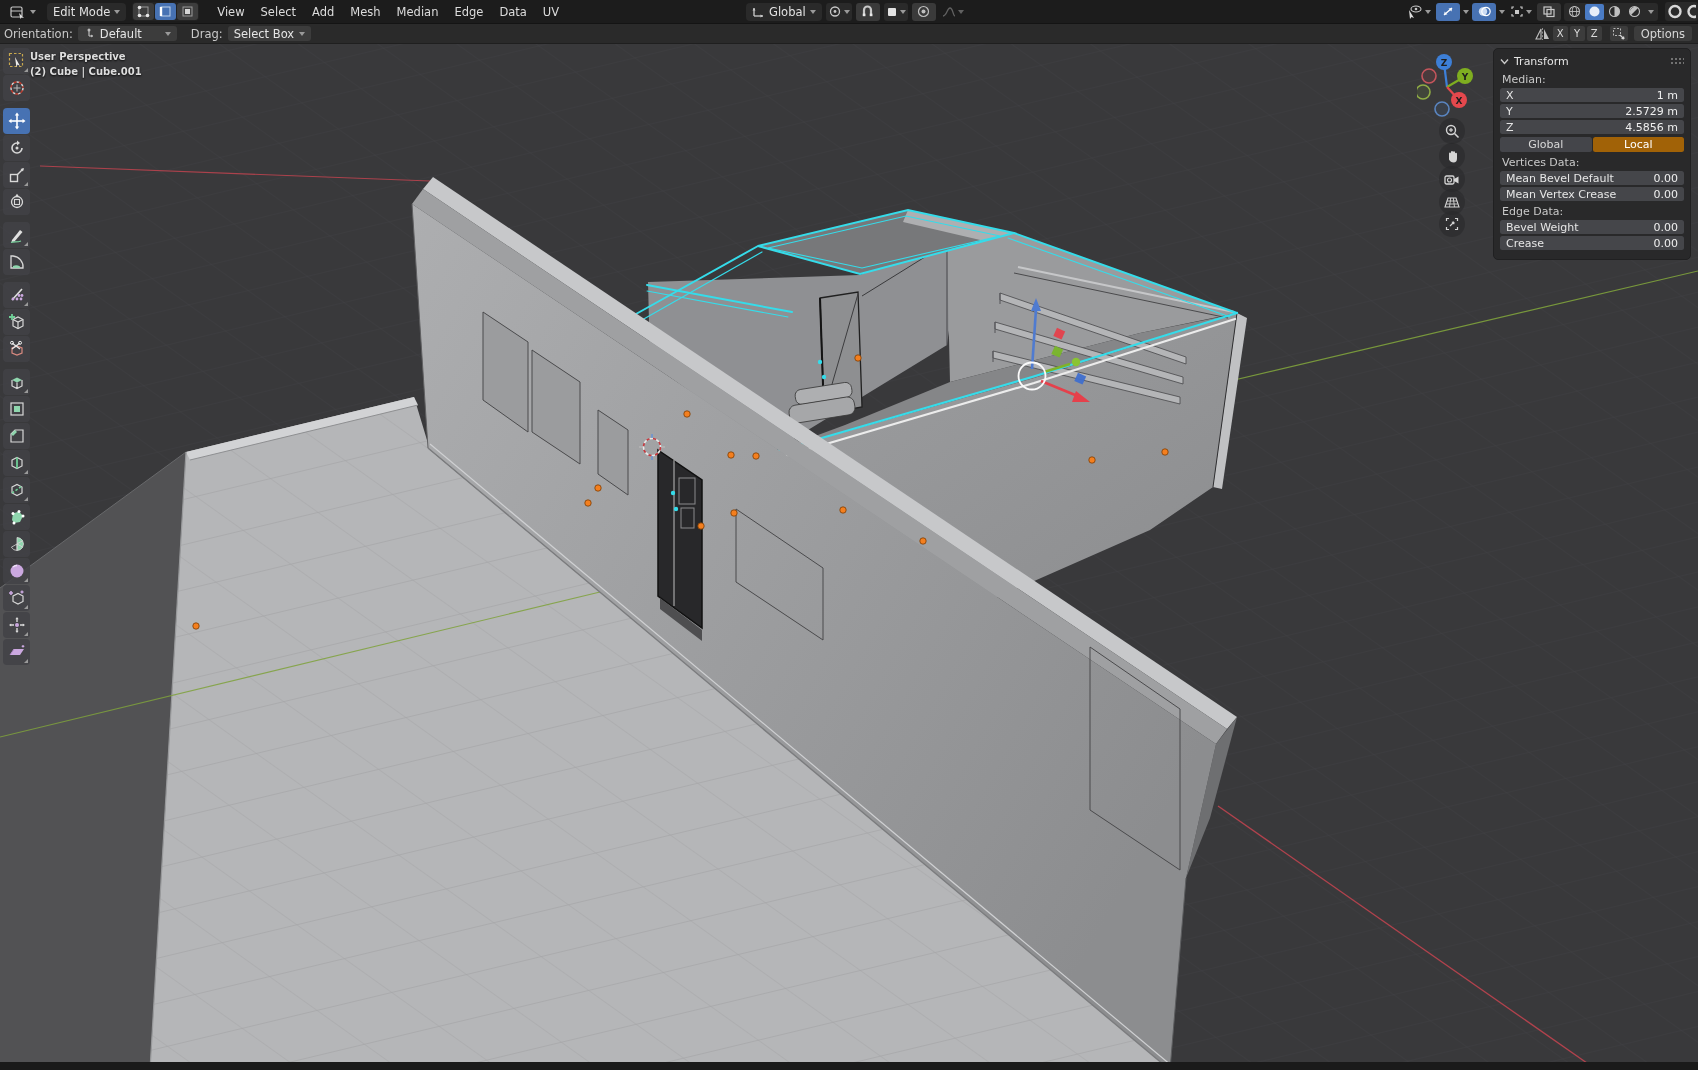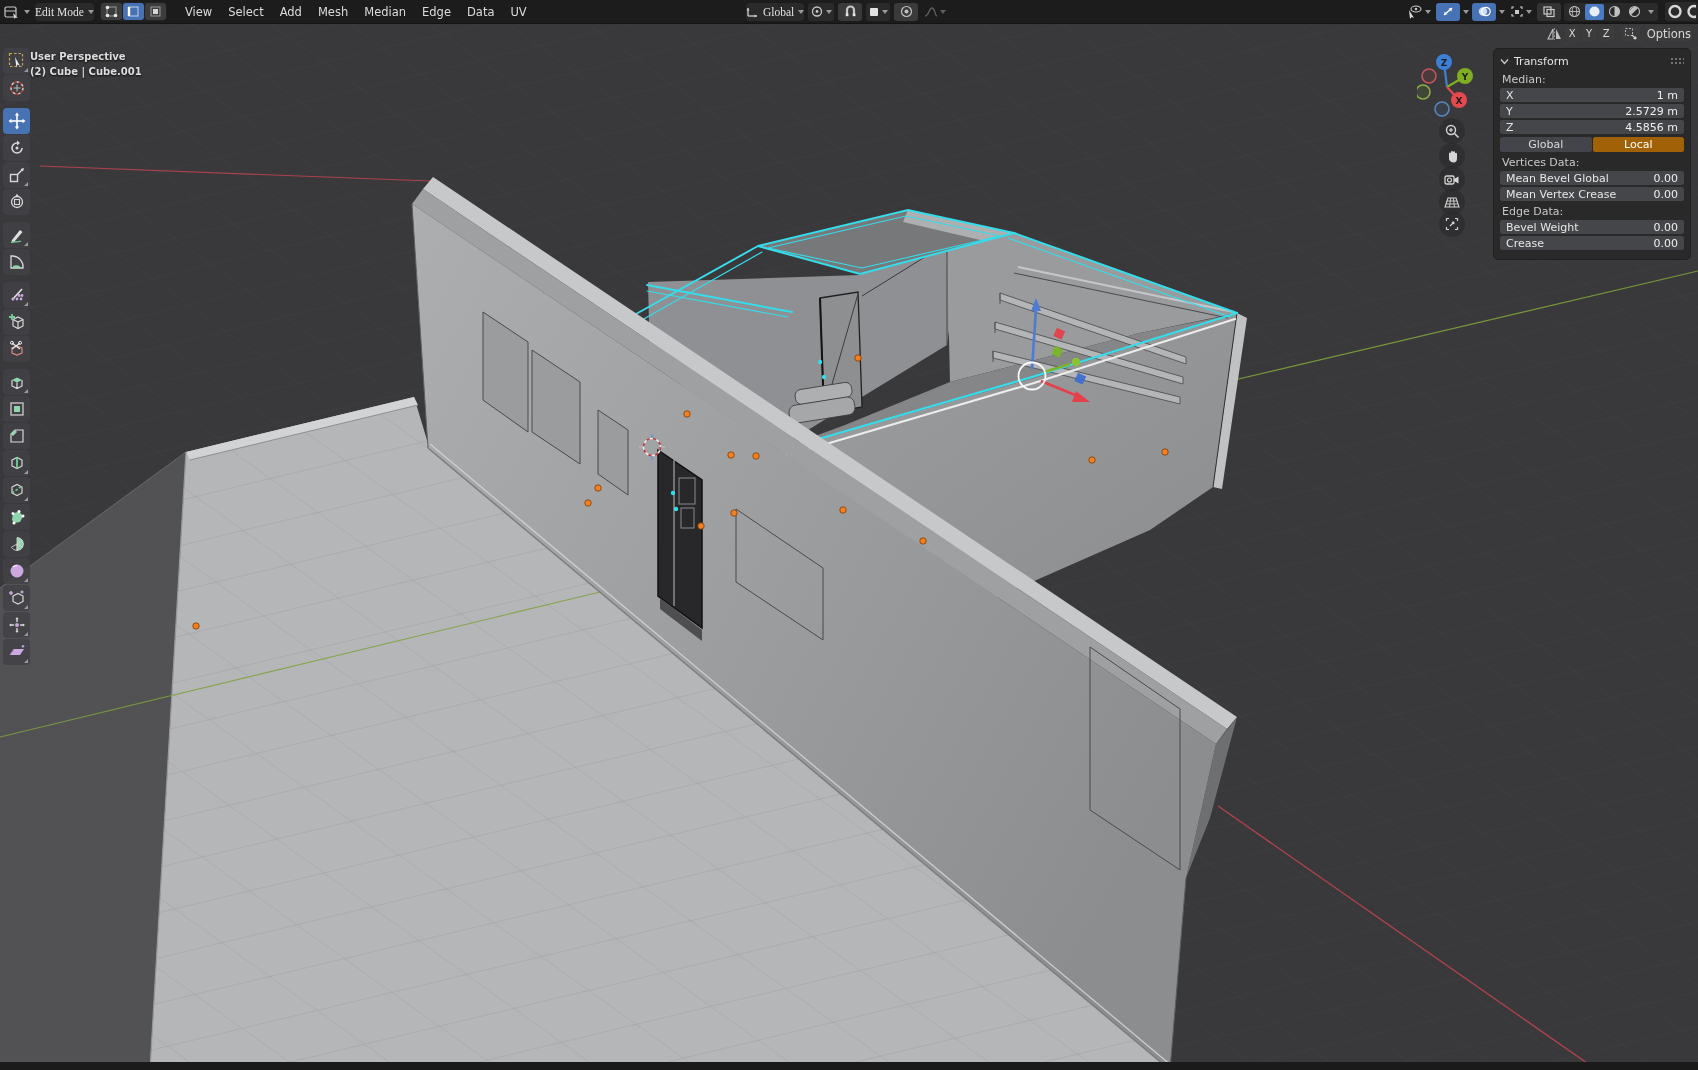--- a/index.html
+++ b/index.html
@@ -6,21 +6,21 @@
   .app{position:relative;width:1698px;height:1070px;overflow:hidden;background:#39393b;
        font-family:"DejaVu Sans","Liberation Sans",sans-serif;font-size:11.5px;color:#d8d8d8;
        -webkit-user-select:none;user-select:none;}
   svg{display:block}
   
   .scene{position:absolute;left:0;top:0;z-index:1;}
   
   .hdr{position:absolute;left:0;top:0;width:1698px;height:23px;background:#1c1c1c;z-index:30;
        display:flex;align-items:center;border-bottom:1px solid #141414;}
   .hbtn{display:flex;align-items:center;gap:4px;background:#2a2a2a;border-radius:4px;height:18px;
-        padding:0 0;margin-left:5px;color:#e2e2e2;font-family:Liberation Serif, serif;}
+        padding:0 6px;margin-left:5px;color:#e2e2e2;}
   .hbtn.plain{background:transparent}
   .chev{width:0;height:0;border-left:3.5px solid transparent;border-right:3.5px solid transparent;
         border-top:4px solid #9a9a9a;display:inline-block;}
   .modegrp{display:flex;gap:1px;margin-left:6px;background:#222;border-radius:4px;padding:1px;}
   .modebtn{width:21px;height:17px;border-radius:3px;background:#3d3d3d;display:flex;align-items:center;justify-content:center;}
   .modebtn.sel{background:#4772b3;}
   .menus{display:flex;margin-left:10px;}
   .menu{padding:0 8px;color:#dcdcdc;cursor:default;}
   .ctr{position:absolute;left:746px;top:0;height:23px;display:flex;align-items:center;gap:4px;z-index:31;}
   .rgt{position:absolute;right:0;top:0;height:23px;display:flex;align-items:center;gap:3px;z-index:31;padding-right:0;}
@@ -33,21 +33,21 @@
   .shadebtn.sel{background:#4a7bc4;}
   
   .tset{position:absolute;left:0;top:24px;width:1698px;height:19px;background:#2a2a2a;z-index:30;
         display:flex;align-items:center;border-bottom:1px solid #1f1f1f;}
   .lbl{color:#c9c9c9;margin-left:8px;}
   .dd{display:flex;align-items:center;gap:5px;background:#3c3c3c;border-radius:3px;height:15px;
       padding:0 6px;margin-left:5px;color:#e5e5e5;}
   .tr-right{position:absolute;right:6px;top:24px;height:19px;display:flex;align-items:center;gap:2px;z-index:31;}
   .axbtn{width:15px;height:15px;background:#3c3c3c;border-radius:2px;display:flex;align-items:center;
          justify-content:center;font-size:10px;color:#dcdcdc;}
-  .optbtn{display:flex;align-items:center;gap:5px;background:#3c3c3c;border-radius:3px;height:15px;padding:0 1px;margin-left:4px;}
+  .optbtn{display:flex;align-items:center;gap:5px;background:#3c3c3c;border-radius:3px;height:15px;padding:0 7px;margin-left:4px;}
   
   .tools{position:absolute;left:3px;top:48px;width:28px;display:flex;flex-direction:column;gap:1px;z-index:20;}
   .tool{width:27px;height:26px;border-radius:4px;background:rgba(66,66,70,.85);display:flex;align-items:center;
         justify-content:center;position:relative;}
   .tool.active{background:#4772b3;}
   .tool .sub{position:absolute;right:2px;bottom:2px;width:0;height:0;
         border-left:4px solid transparent;border-bottom:4px solid #9a9a9a;}
   .tsep{height:5px;}
   
   .ovl{position:absolute;left:30px;top:49px;z-index:10;color:#dedede;font-size:10px;
@@ -423,20 +423,38 @@
         <svg width="16" height="15">
           <circle cx="8" cy="7.5" r="5.5" fill="none" stroke="#d8d8d8" stroke-width="2.4"></circle>
         </svg>
         <svg width="10" height="15">
           <circle cx="8" cy="7.5" r="5.5" fill="none" stroke="#d8d8d8" stroke-width="2.4"></circle>
         </svg>
       </div>
     </div>
   </div>
 
+  <div class="tset">
+    <span class="lbl" style="margin-left:4px">Orientation:</span>
+    <div class="dd">
+      <svg width="11" height="11">
+        <line x1="5" y1="1" x2="5" y2="8" stroke="#bbb" stroke-width="1.2"></line>
+        <circle cx="5" cy="2" r="1.5" fill="#bbb"></circle>
+          <path d="M5,8 L9,8" stroke="#bbb" stroke-width="1.2"></path>
+        <path d="M9,8 L7,6.5 L7,9.5 Z" fill="#bbb"></path>
+      </svg>
+      <span>Default</span>
+      <span class="chev" style="margin-left:18px"></span>
+    </div>
+    <span class="lbl" style="margin-left:14px">Drag:</span>
+    <div class="dd">
+      <span>Select Box</span>
+      <span class="chev"></span>
+    </div>
+  </div>
   <div class="tr-right">
     <svg width="17" height="14">
       <path d="M7,2 L2,12 L7,12 Z" fill="none" stroke="#c0c0c0" stroke-width="1.1"></path>
       <path d="M10,2 L15,12 L10,12 Z" fill="#c0c0c0"></path>
       <line x1="8.5" y1="1" x2="8.5" y2="13" stroke="#909090" stroke-width="1" stroke-dasharray="2 1.6"></line>
     </svg>
     <div class="axbtn">X</div>
     <div class="axbtn">Y</div>
     <div class="axbtn">Z</div>
     <div class="axbtn" style="width:18px;margin-left:6px">
@@ -704,21 +722,21 @@
     <div class="nprow">
       <span>Z</span>
       <span class="v">4.5856 m</span>
     </div>
     <div class="seg">
       <div class="segbtn">Global</div>
       <div class="segbtn sel">Local</div>
     </div>
     <div class="nplab">Vertices Data:</div>
     <div class="nprow">
-      <span>Mean Bevel Global</span>
+      <span>Mean Bevel Default</span>
       <span class="v">0.00</span>
     </div>
     <div class="nprow">
       <span>Mean Vertex Crease</span>
       <span class="v">0.00</span>
     </div>
     <div class="nplab">Edge Data:</div>
     <div class="nprow">
       <span>Bevel Weight</span>
       <span class="v">0.00</span>

